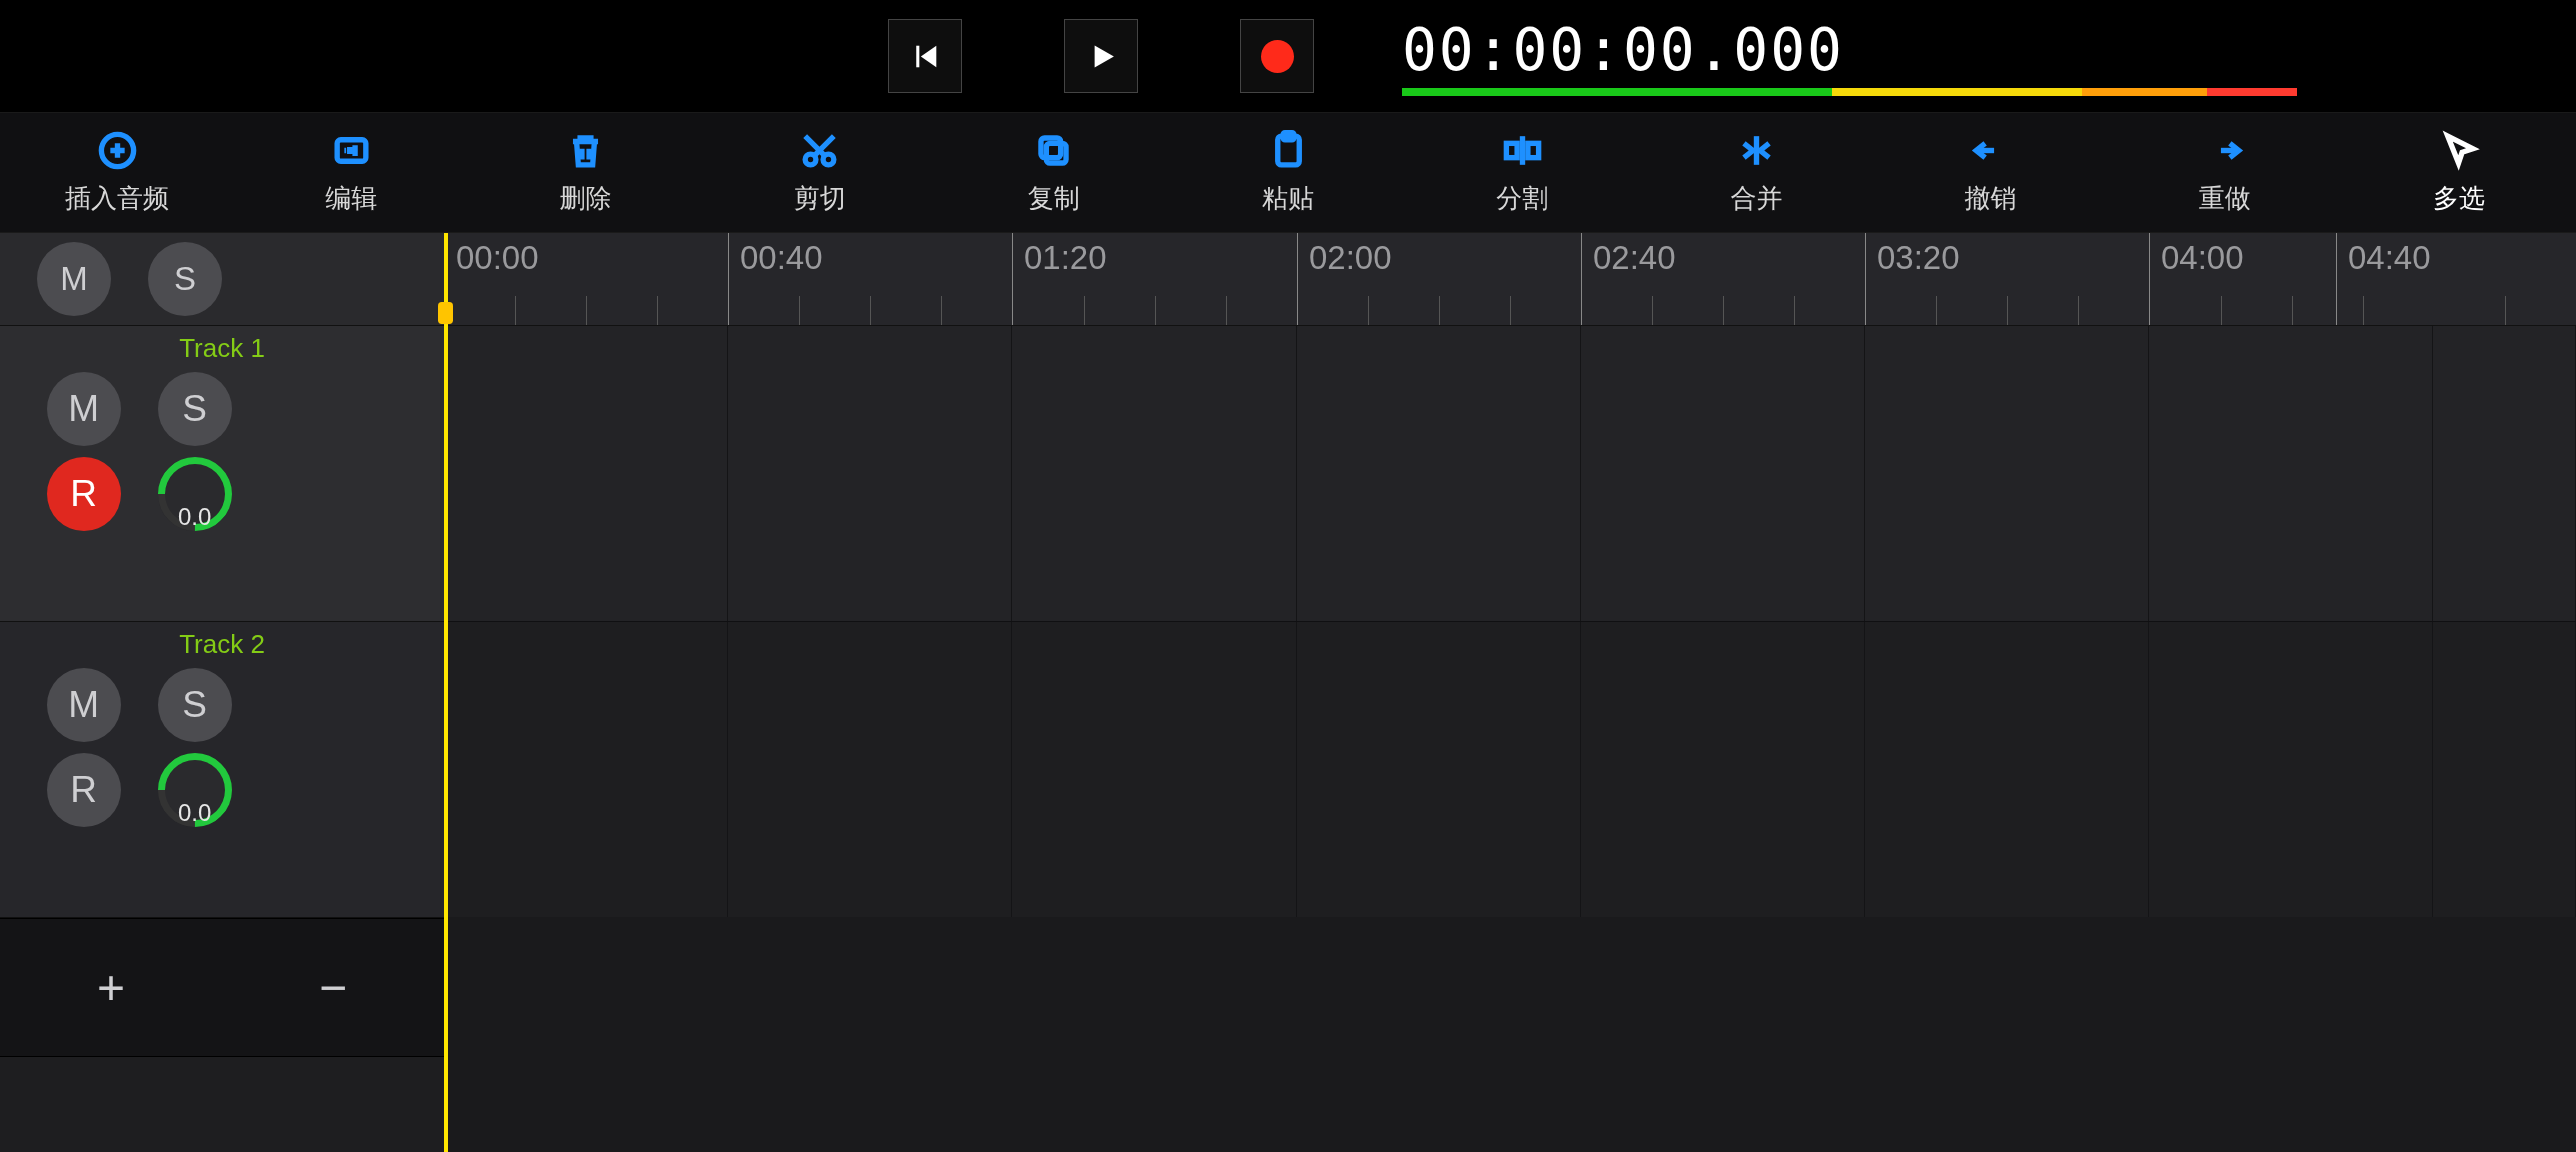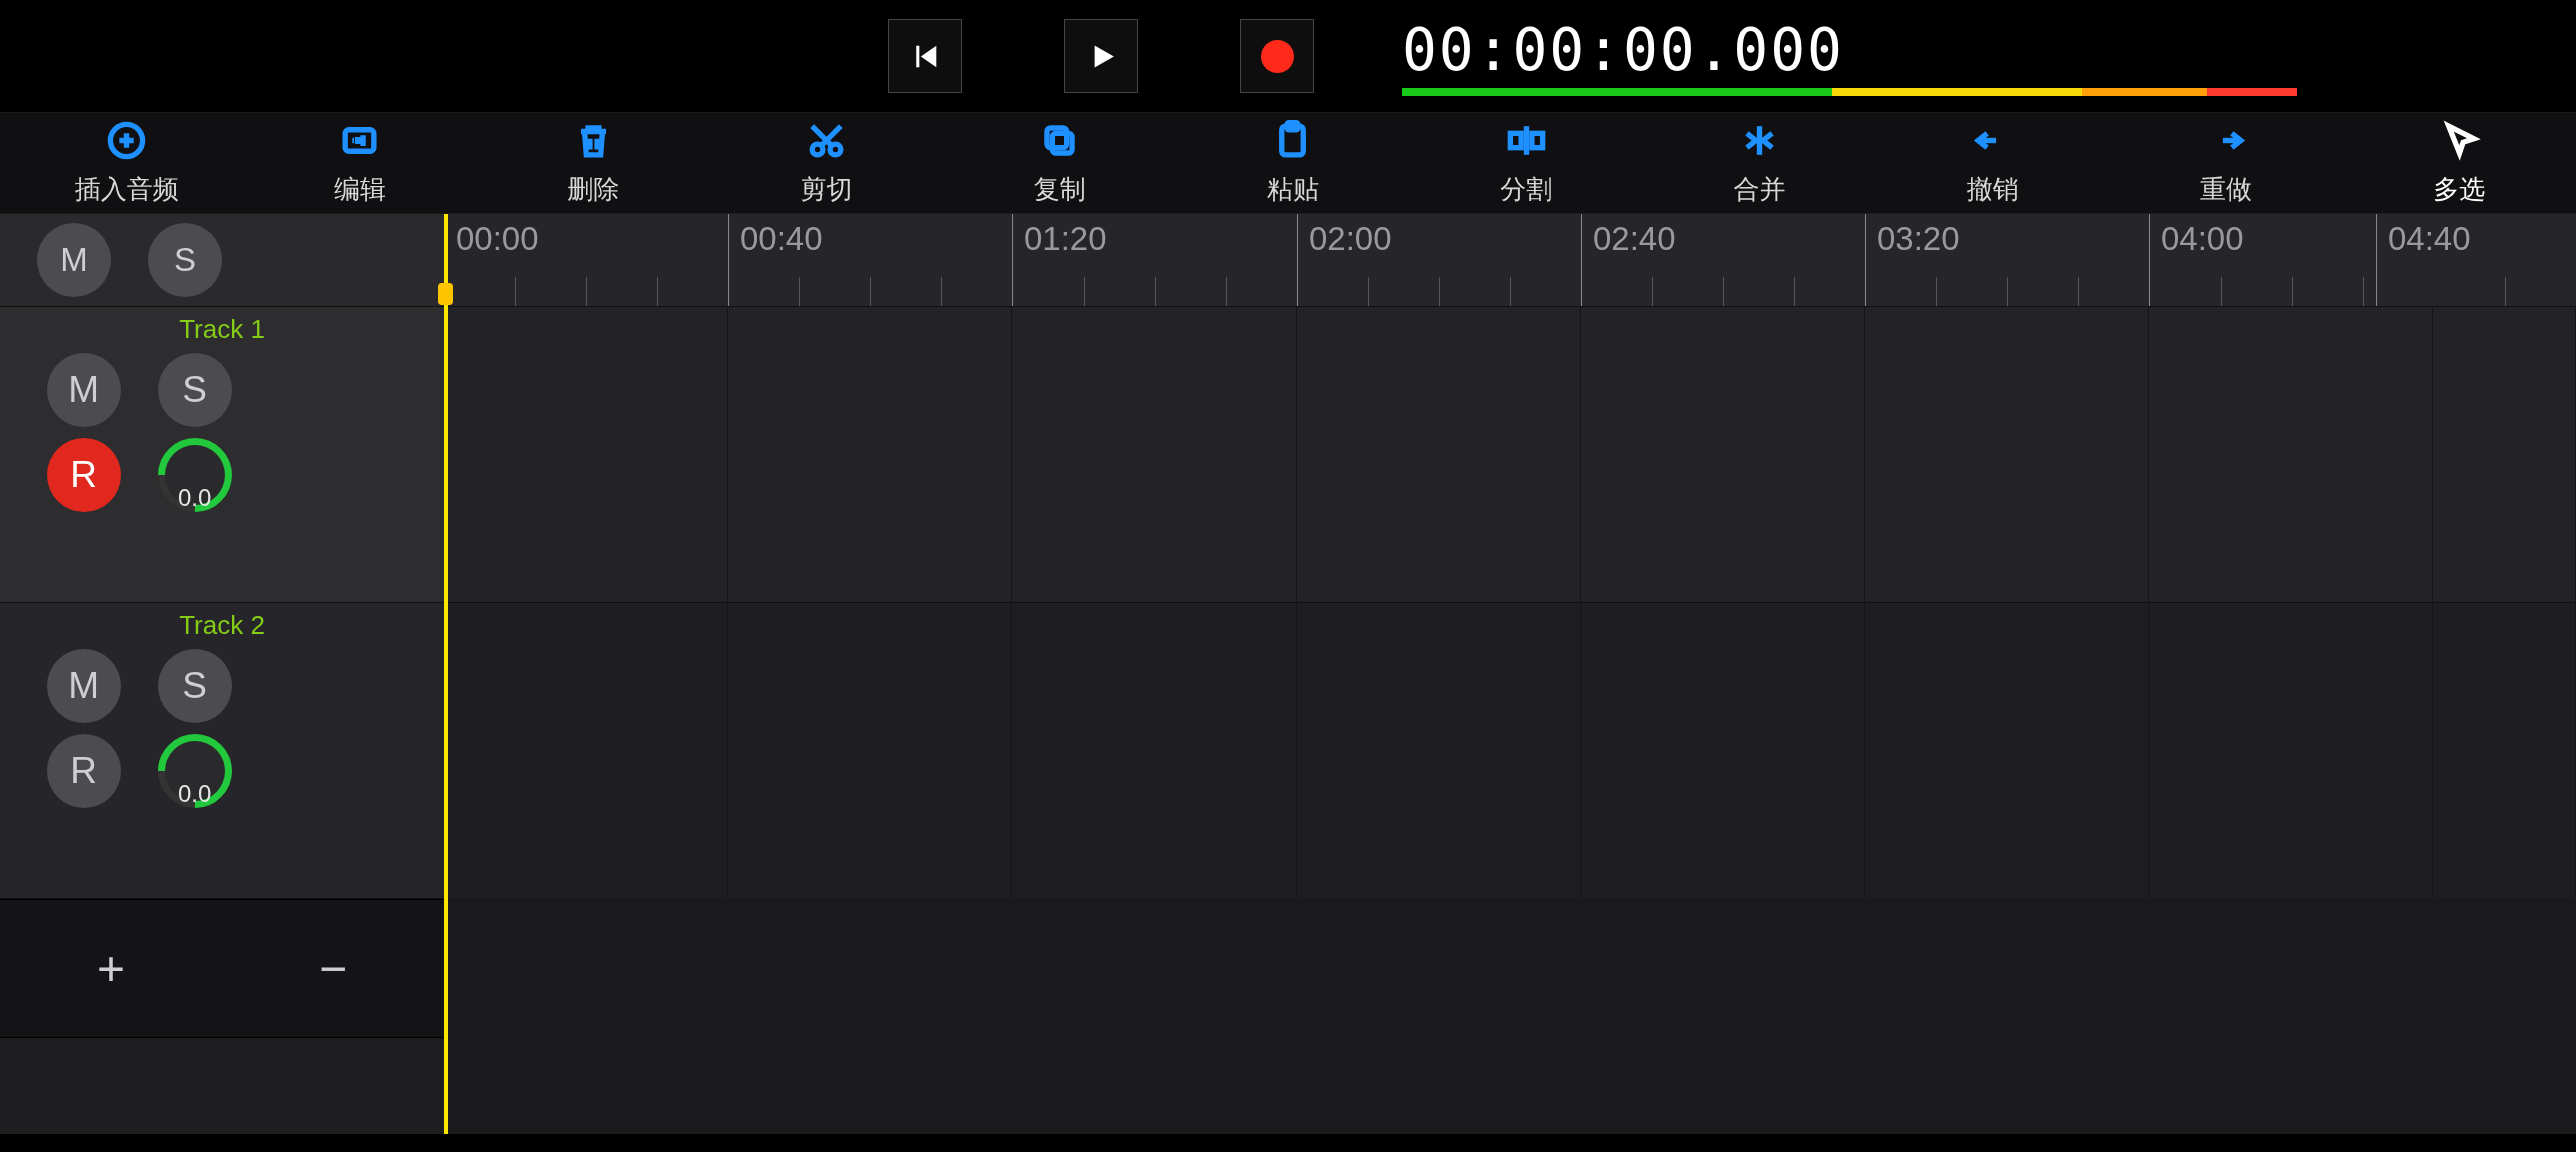--- a/index.html
+++ b/index.html
@@ -50,26 +50,25 @@
     height: 7.4px;
     background: linear-gradient(to right,
        #19c919 0%, #19c919 48%,
        #f5d90a 48%, #f5d90a 76%,
        #ff9f0a 76%, #ff9f0a 90%,
        #ff3b30 90%, #ff3b30 100%);
   }
 
   
   .action-bar {
-    height: 102px;
+    height: 121px;
     display: flex;
     background: #101012;
     border-top: 0.9px solid #1a1a1a;
     border-bottom: 0.9px solid #1a1a1a;
-    padding-left: 10px;
   }
   .action-item {
     flex: 1;
     display: flex;
     flex-direction: column;
     align-items: center;
     justify-content: center;
     gap: 9.3px;
     color:#1E90FF;
   }
@@ -459,21 +458,21 @@
         </div>
         <div class="tick sub" style="left: 1492px;"></div>
         <div class="tick sub" style="left: 1563px;"></div>
         <div class="tick sub" style="left: 1634px;"></div>
         <div class="tick major" style="left: 1705px;">
           <div class="tlabel">04:00</div>
         </div>
         <div class="tick sub" style="left: 1777px;"></div>
         <div class="tick sub" style="left: 1848px;"></div>
         <div class="tick sub" style="left: 1919px;"></div>
-        <div class="tick major" style="left: 1932px; text-decoration: underline;">
+        <div class="tick major" style="left: 1892px; text-decoration: underline;">
           <div class="tlabel">04:40</div>
         </div>
         <div class="tick sub" style="left: 2061px;"></div>
       </div>
 
     <div class="lane">
       <div class="lane-cell"></div>
         <div class="lane-cell"></div>
         <div class="lane-cell"></div>
         <div class="lane-cell"></div>

